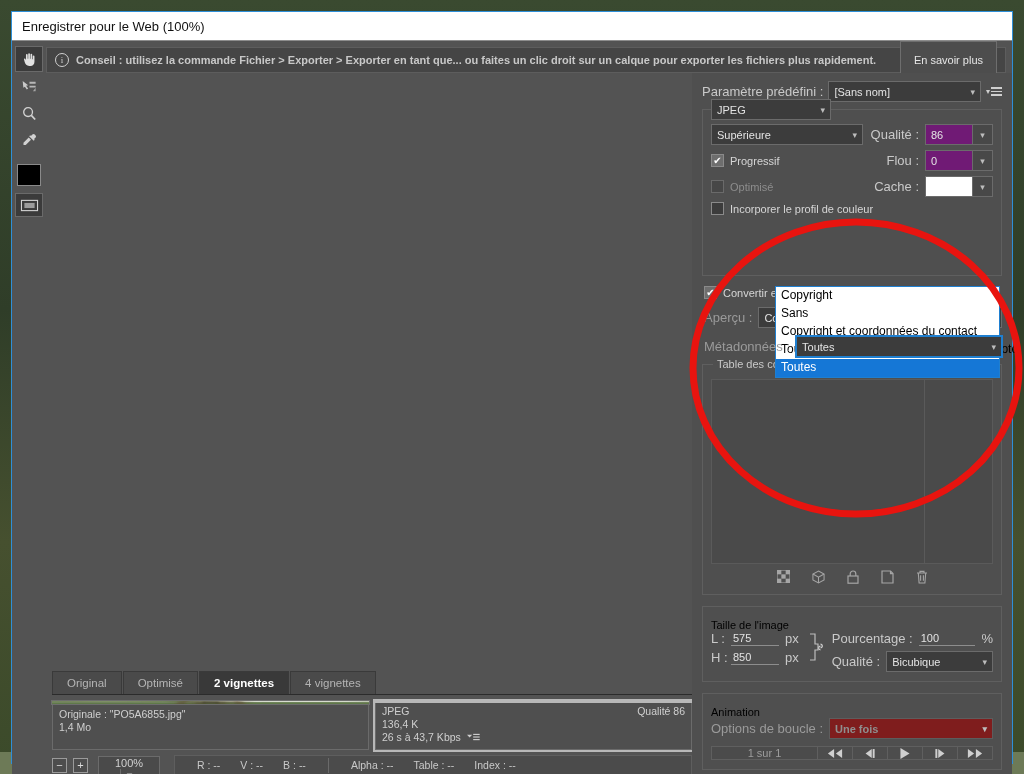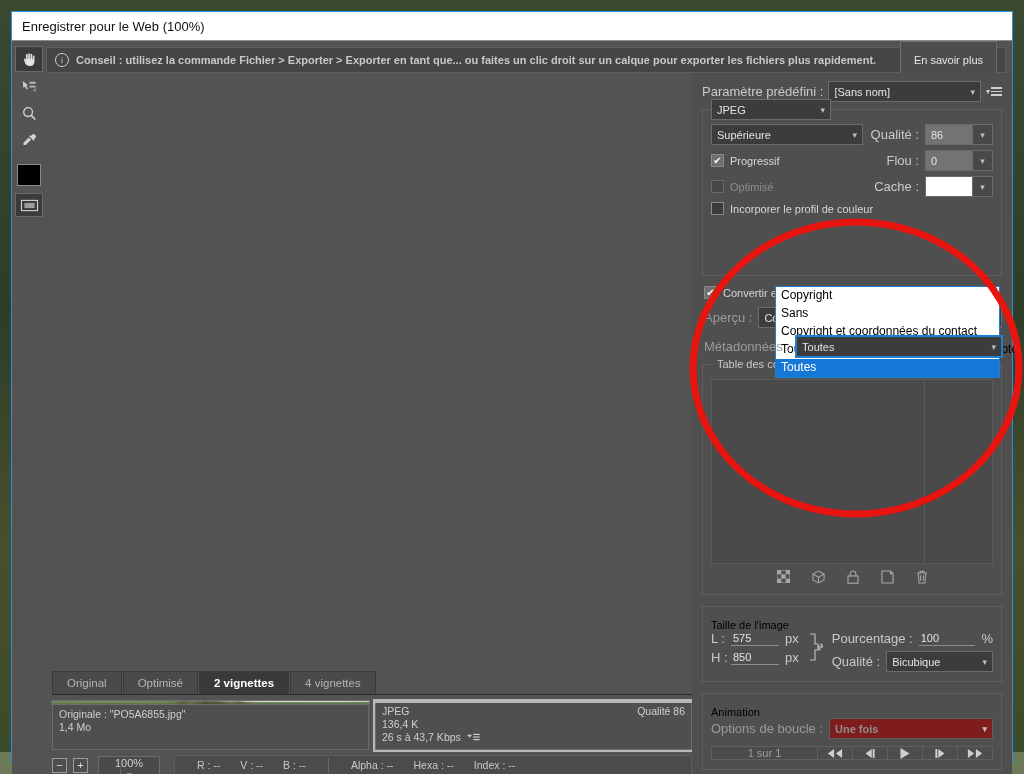--- a/index.html
+++ b/index.html
@@ -155,21 +155,21 @@
   .lbl { color:#c9c9c9; font-size:13px; white-space:nowrap; }
   .lbl.dim { color:#9a9a9a; }
   select, .fake-select {
     background:#3c3c3c; color:#e3e3e3; border:1px solid #6b6b6b; height:21px;
     font-size:11px; font-family:"Liberation Sans",sans-serif; padding:0 18px 0 5px;
     appearance:none; -webkit-appearance:none; display:flex; align-items:center; position:relative;
   }
   .fake-select .chev { position:absolute; right:5px; top:50%; transform:translateY(-50%); color:#bdbdbd; font-size:9px; }
   .fake-select.dim { color:#8f8f8f; background:#7f1d1d; border-color:#5d5d5d;font-weight:bold; }
   .txtfield {
-    background:#737373; color:#e3e3e3; border:1px solid #6b6b6b; height:21px;
+    background:#701a75; color:#e3e3e3; border:1px solid #6b6b6b; height:21px;
     font-size:11px; display:flex; align-items:center; padding:0 5px;
   }
   .spin { display:flex; }
   .spin .chev-box { width:20px; height:21px; background:#484848; border:1px solid #6b6b6b; border-left:none;
     display:flex; align-items:center; justify-content:center; color:#bdbdbd; font-size:9px; }
   .chk { display:flex; align-items:center; gap:6px; color:#d6d6d6; font-size:11px; }
   .chk .box { width:13px;height:13px;border:1px solid #8a8a8a;background:#3c3c3c;
     display:flex;align-items:center;justify-content:center; }
   .chk .box.checked { background:#6e6e6e; }
   .chk .box.checked::after { content:"✔"; color:#fff; font-size:10px; line-height:1; }
@@ -433,21 +433,21 @@
             </div>
             <div id="readouts">
               <div class="grp">
                 <span><span>R :</span> <span>--</span></span>
                 <span><span>V :</span> <span>--</span></span>
                 <span><span>B :</span> <span>--</span></span>
               </div>
               <div class="sep"></div>
               <div class="grp">
                 <span><span>Alpha :</span> <span>--</span></span>
-                <span><span>Hexa :</span> <span>--</span></span>
+                <span><span>Table :</span> <span>--</span></span>
                 <span><span>Index :</span> <span>--</span></span>
               </div>
             </div>
           </div>
         </div>
 
         <div id="settings">
 
           <div id="preset-row">
             <span class="lbl">Paramètre prédéfini :</span>

